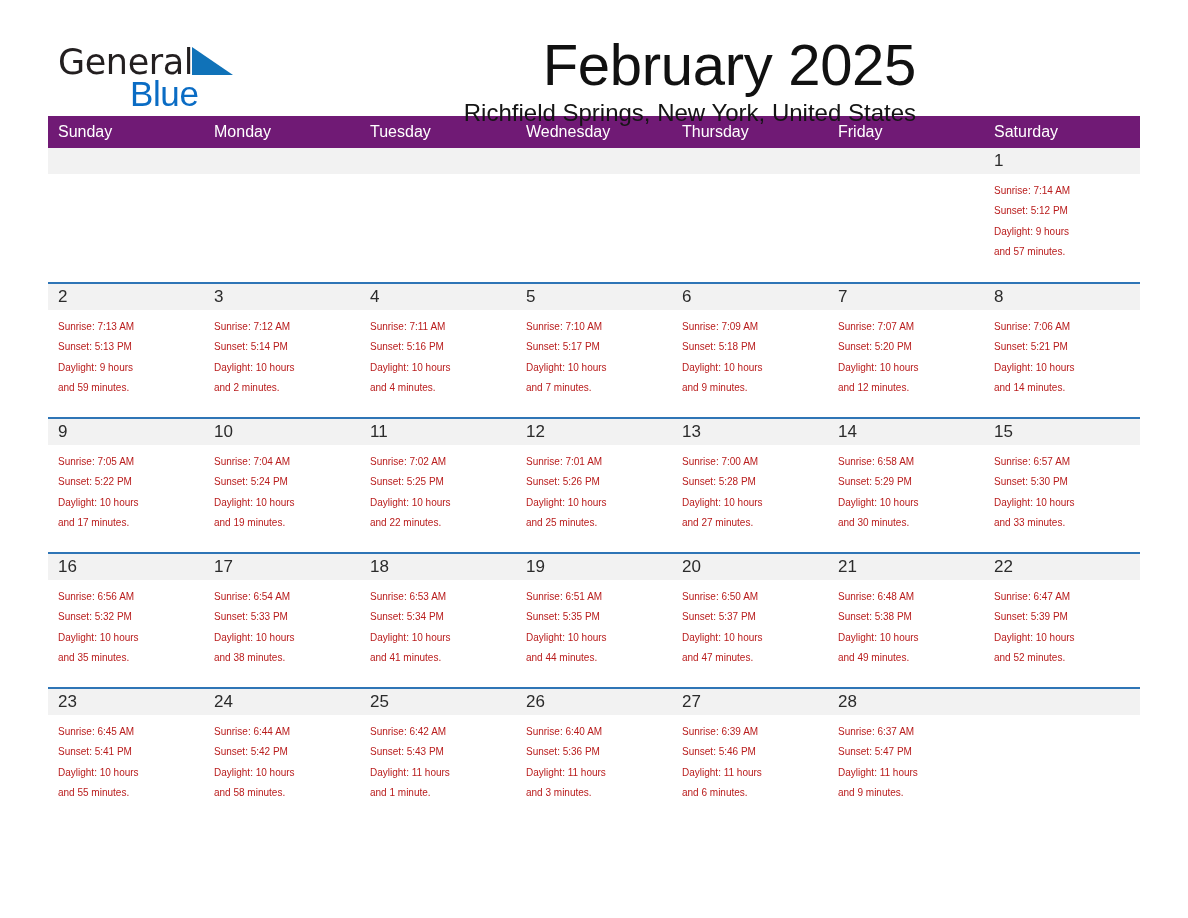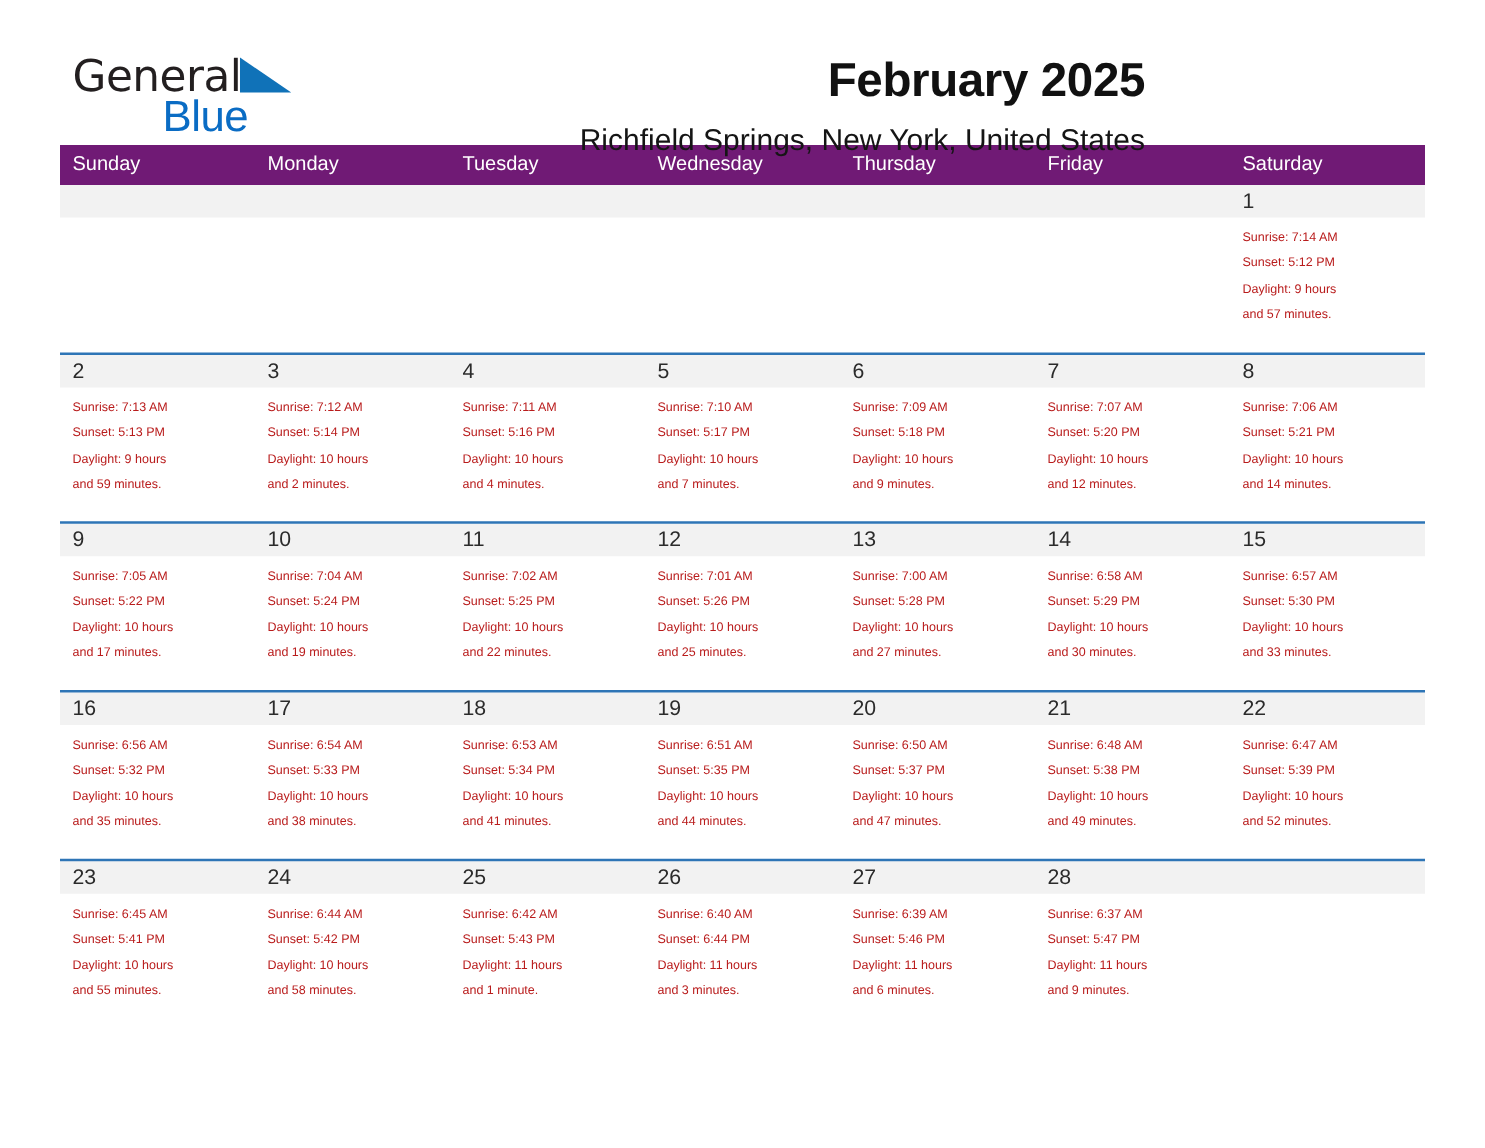--- a/index.html
+++ b/index.html
@@ -69,22 +69,22 @@
   }
 
   .title-block {
     position: absolute;
     right: 0;
     top: 40px;
     text-align: right;
     width: 760px;
   }
   .cal-title {
-    font-size: 38px;
-    font-weight: 700;
+    font-size: 58px;
+    font-weight: 400;
     color: #111111;
     line-height: 50px;
     letter-spacing: -0.3px;
     white-space: nowrap;
   }
   .cal-subtitle {
     font-size: 24px;
     font-weight: 400;
     color: #151515;
     line-height: 30px;
@@ -477,21 +477,21 @@
               <div>Sunrise: 6:42 AM</div>
               <div>Sunset: 5:43 PM</div>
               <div>Daylight: 11 hours</div>
               <div>and 1 minute.</div>
             </div>
           </td>
           <td class="cell">
             <div class="daynum">26</div>
             <div class="cell-body">
               <div>Sunrise: 6:40 AM</div>
-              <div>Sunset: 6:44 PM</div>
+              <div>Sunset: 5:36 PM</div>
               <div>Daylight: 11 hours</div>
               <div>and 3 minutes.</div>
             </div>
           </td>
           <td class="cell">
             <div class="daynum">27</div>
             <div class="cell-body">
               <div>Sunrise: 6:39 AM</div>
               <div>Sunset: 5:46 PM</div>
               <div>Daylight: 11 hours</div>

